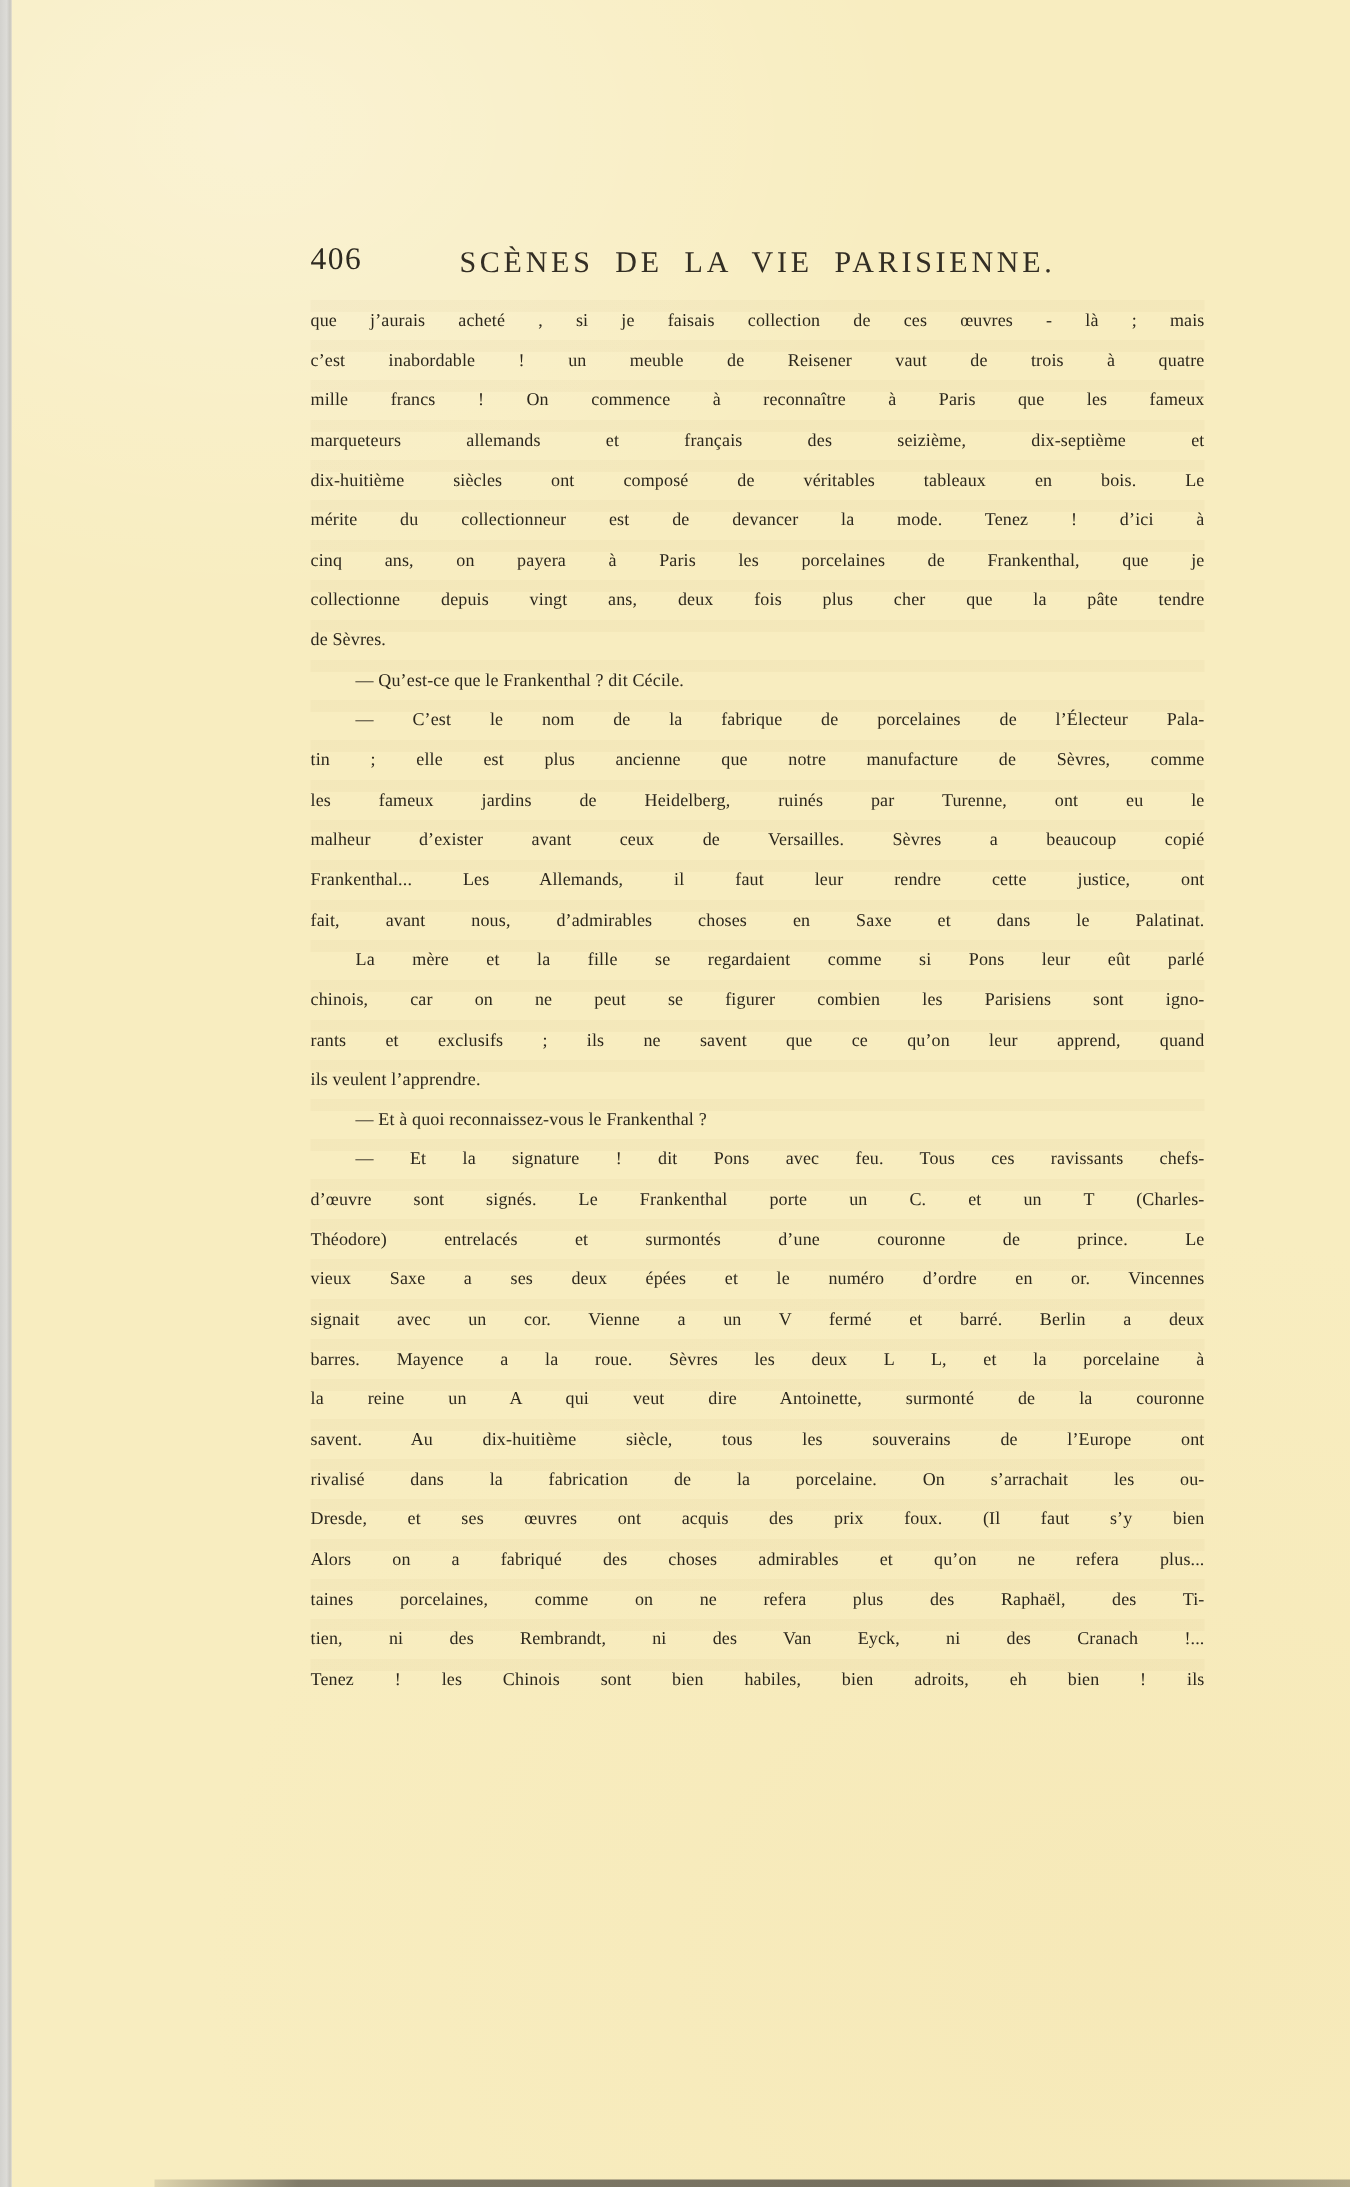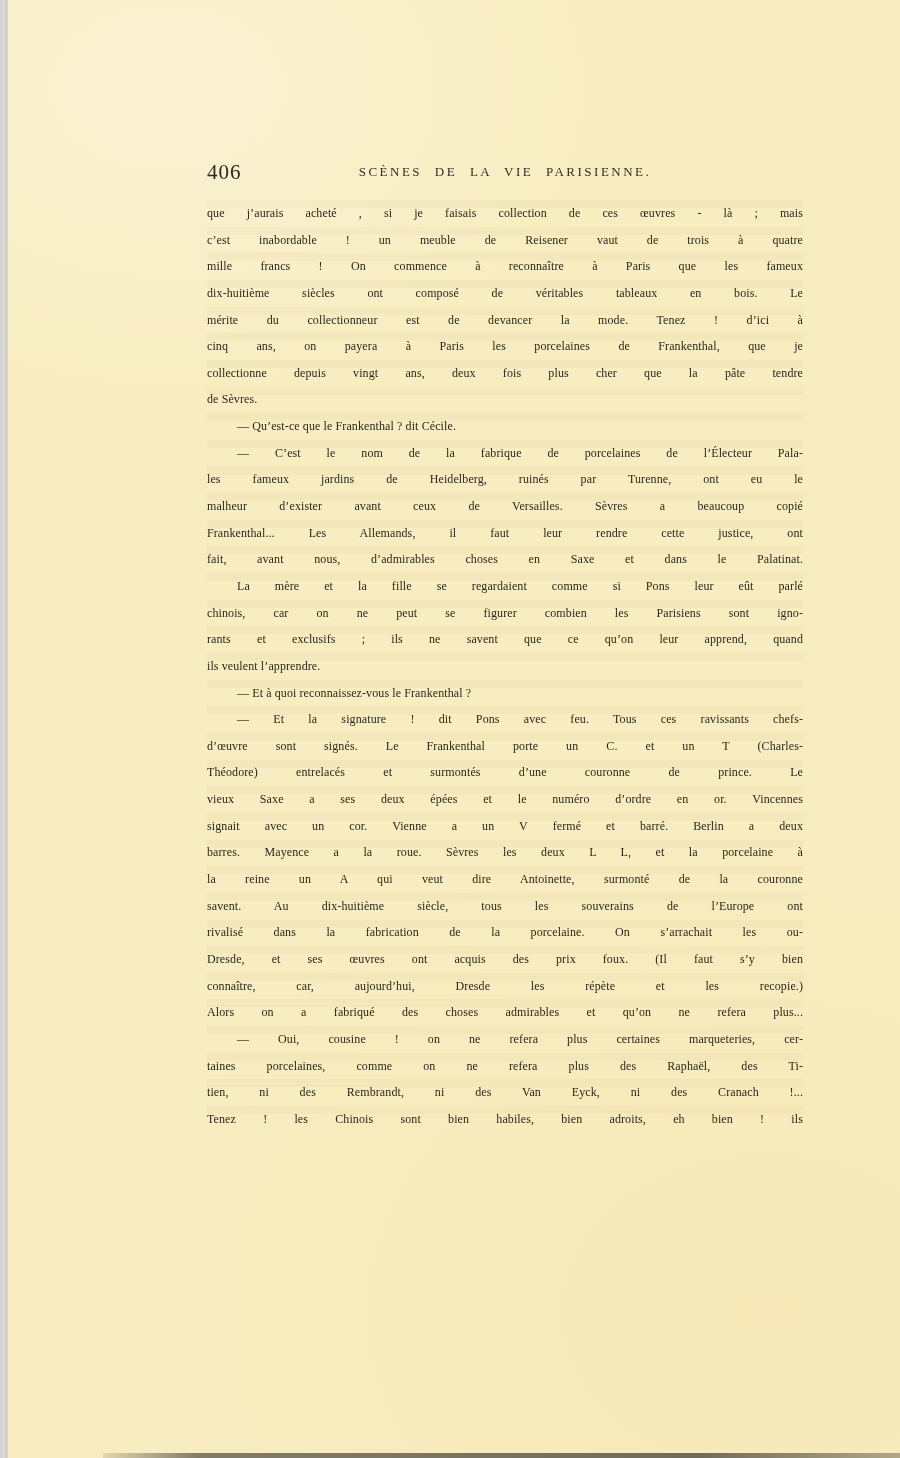--- a/index.html
+++ b/index.html
@@ -30,21 +30,21 @@
   }
 
   .header { position: absolute; top: 160px; left: 199px; width: 596px; height: 30px; }
   .pagenum {
     position: absolute; left: 0; top: 0;
     font-size: 21px; letter-spacing: 1px; color: #2e2a20; text-align: center;
   }
   .running-title {
     position: absolute; left: 0; right: 0; top: 4px;
     text-align: center;
-    font-size: 13px; letter-spacing: 2.5px; word-spacing: 7px;
+    font-size: 20px; letter-spacing: 2.5px; word-spacing: 7px;
     color: #332e24;
   }
 
   .textblock {
     position: absolute; top: 200px; left: 199px; width: 596px;
     color: #2c271d;
     font-size: 12px;
     letter-spacing: 0.1px;
     
     background: repeating-linear-gradient(
@@ -68,48 +68,48 @@
   <div class="edge-left"></div>
   <div class="paper">
     <div class="header">
       <span class="pagenum">406</span>
       <span class="running-title">SCÈNES DE LA VIE PARISIENNE.</span>
     </div>
     <div class="textblock">
         <div class="line just">que j’aurais acheté , si je faisais collection de ces œuvres - là ; mais</div>
         <div class="line just">c’est inabordable ! un meuble de Reisener vaut de trois à quatre</div>
         <div class="line just">mille francs ! On commence à reconnaître à Paris que les fameux</div>
+        <div class="line just">marqueteurs allemands et français des seizième, dix-septième et</div>
         <div class="line just">dix-huitième siècles ont composé de véritables tableaux en bois. Le</div>
         <div class="line just">mérite du collectionneur est de devancer la mode. Tenez ! d’ici à</div>
         <div class="line just">cinq ans, on payera à Paris les porcelaines de Frankenthal, que je</div>
         <div class="line just">collectionne depuis vingt ans, deux fois plus cher que la pâte tendre</div>
         <div class="line">de Sèvres.</div>
         <div class="line indent">— Qu’est-ce que le Frankenthal ? dit Cécile.</div>
         <div class="line just indent">— C’est le nom de la fabrique de porcelaines de l’Électeur Pala-</div>
+        <div class="line just">tin ; elle est plus ancienne que notre manufacture de Sèvres, comme</div>
         <div class="line just">les fameux jardins de Heidelberg, ruinés par Turenne, ont eu le</div>
         <div class="line just">malheur d’exister avant ceux de Versailles. Sèvres a beaucoup copié</div>
         <div class="line just">Frankenthal... Les Allemands, il faut leur rendre cette justice, ont</div>
         <div class="line just">fait, avant nous, d’admirables choses en Saxe et dans le Palatinat.</div>
         <div class="line just indent">La mère et la fille se regardaient comme si Pons leur eût parlé</div>
         <div class="line just">chinois, car on ne peut se figurer combien les Parisiens sont igno-</div>
         <div class="line just">rants et exclusifs ; ils ne savent que ce qu’on leur apprend, quand</div>
         <div class="line">ils veulent l’apprendre.</div>
         <div class="line indent">— Et à quoi reconnaissez-vous le Frankenthal ?</div>
         <div class="line just indent">— Et la signature ! dit Pons avec feu. Tous ces ravissants chefs-</div>
         <div class="line just">d’œuvre sont signés. Le Frankenthal porte un C. et un T (Charles-</div>
         <div class="line just">Théodore) entrelacés et surmontés d’une couronne de prince. Le</div>
         <div class="line just">vieux Saxe a ses deux épées et le numéro d’ordre en or. Vincennes</div>
         <div class="line just">signait avec un cor. Vienne a un V fermé et barré. Berlin a deux</div>
         <div class="line just">barres. Mayence a la roue. Sèvres les deux L L, et la porcelaine à</div>
         <div class="line just">la reine un A qui veut dire Antoinette, surmonté de la couronne</div>
         <div class="line just">savent. Au dix-huitième siècle, tous les souverains de l’Europe ont</div>
         <div class="line just">rivalisé dans la fabrication de la porcelaine. On s’arrachait les ou-</div>
         <div class="line just">Dresde, et ses œuvres ont acquis des prix foux. (Il faut s’y bien</div>
-        <div class="line just">connaître, car, aujourd’hui, Dresde les répète et les recopie.)</div>
         <div class="line just">Alors on a fabriqué des choses admirables et qu’on ne refera plus...</div>
-        <div class="line just indent">— Oui, cousine ! on ne refera plus certaines marqueteries, cer-</div>
         <div class="line just">taines porcelaines, comme on ne refera plus des Raphaël, des Ti-</div>
         <div class="line just">tien, ni des Rembrandt, ni des Van Eyck, ni des Cranach !...</div>
         <div class="line just">Tenez ! les Chinois sont bien habiles, bien adroits, eh bien ! ils</div>
       </div>
     <div class="edge-bottom"></div>
   </div>
 </div>
 
 </body></html>

